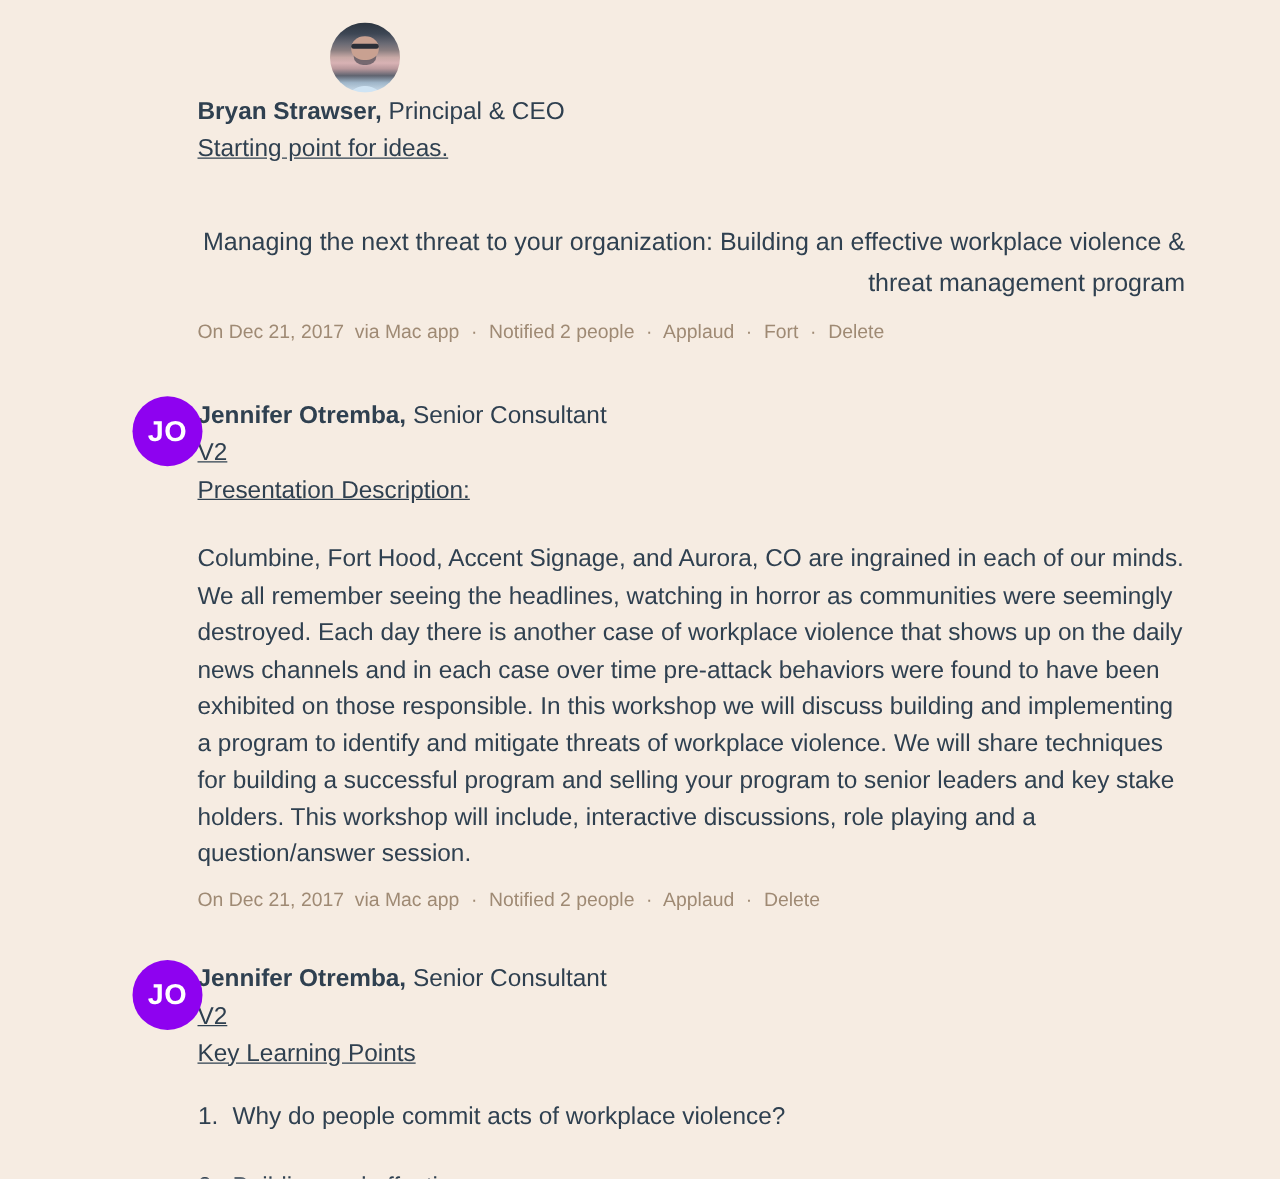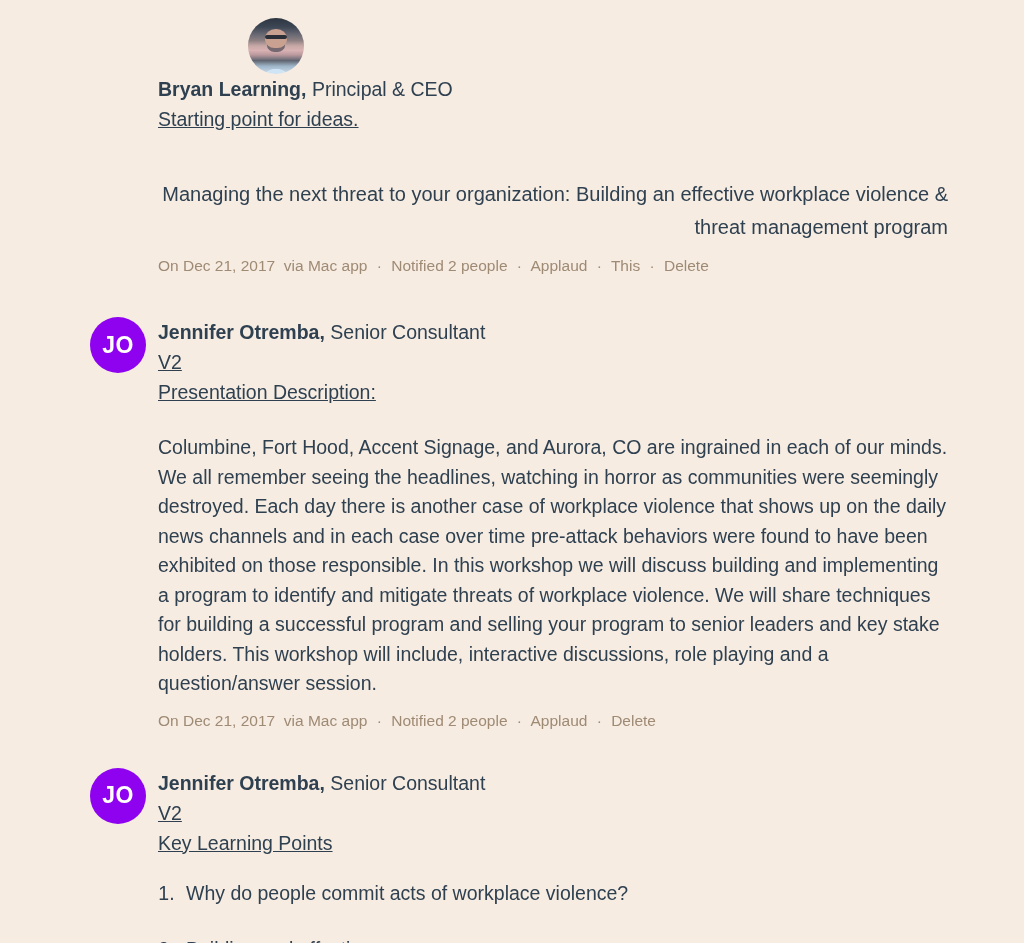--- a/index.html
+++ b/index.html
@@ -26,21 +26,21 @@
 
   
   .post {
     position: relative;
     padding-left: 158px;
     padding-right: 70px;
   }
 
   .avatar {
     position: absolute;
-    left: 90px;
+    left: 106px;
     width: 56px;
     height: 56px;
     border-radius: 50%;
     overflow: hidden;
     background: #3a4250;
   }
 
   
   .avatar-photo {
     background:
@@ -163,37 +163,37 @@
 </style>
 </head>
 <body>
 
 <div class="thread">
 
   <div class="post">
     <div class="avatar avatar-photo"></div>
 
     <div class="byline">
-      <span class="name">Bryan Learning,</span>
+      <span class="name">Bryan Strawser,</span>
       <span>Principal &amp; CEO</span>
     </div>
 
     <div class="subline">Starting point for ideas.</div>
 
     <div class="title-block">Managing the next threat to your organization: Building an effective workplace violence &amp; threat management program</div>
 
     <div class="meta">
       <span>On Dec 21, 2017</span>
       <span>&nbsp;</span><a>via Mac app</a>
       <span class="sep">·</span>
       <a>Notified 2 people</a>
       <span class="sep">·</span>
       <a>Applaud</a>
       <span class="sep">·</span>
-      <a>This</a>
+      <a>Fort</a>
       <span class="sep">·</span>
       <a>Delete</a>
     </div>
   </div>
 
   <div class="spacer-lg"></div>
 
   <div class="post">
     <div class="avatar avatar-initials">
       <span>JO</span>

